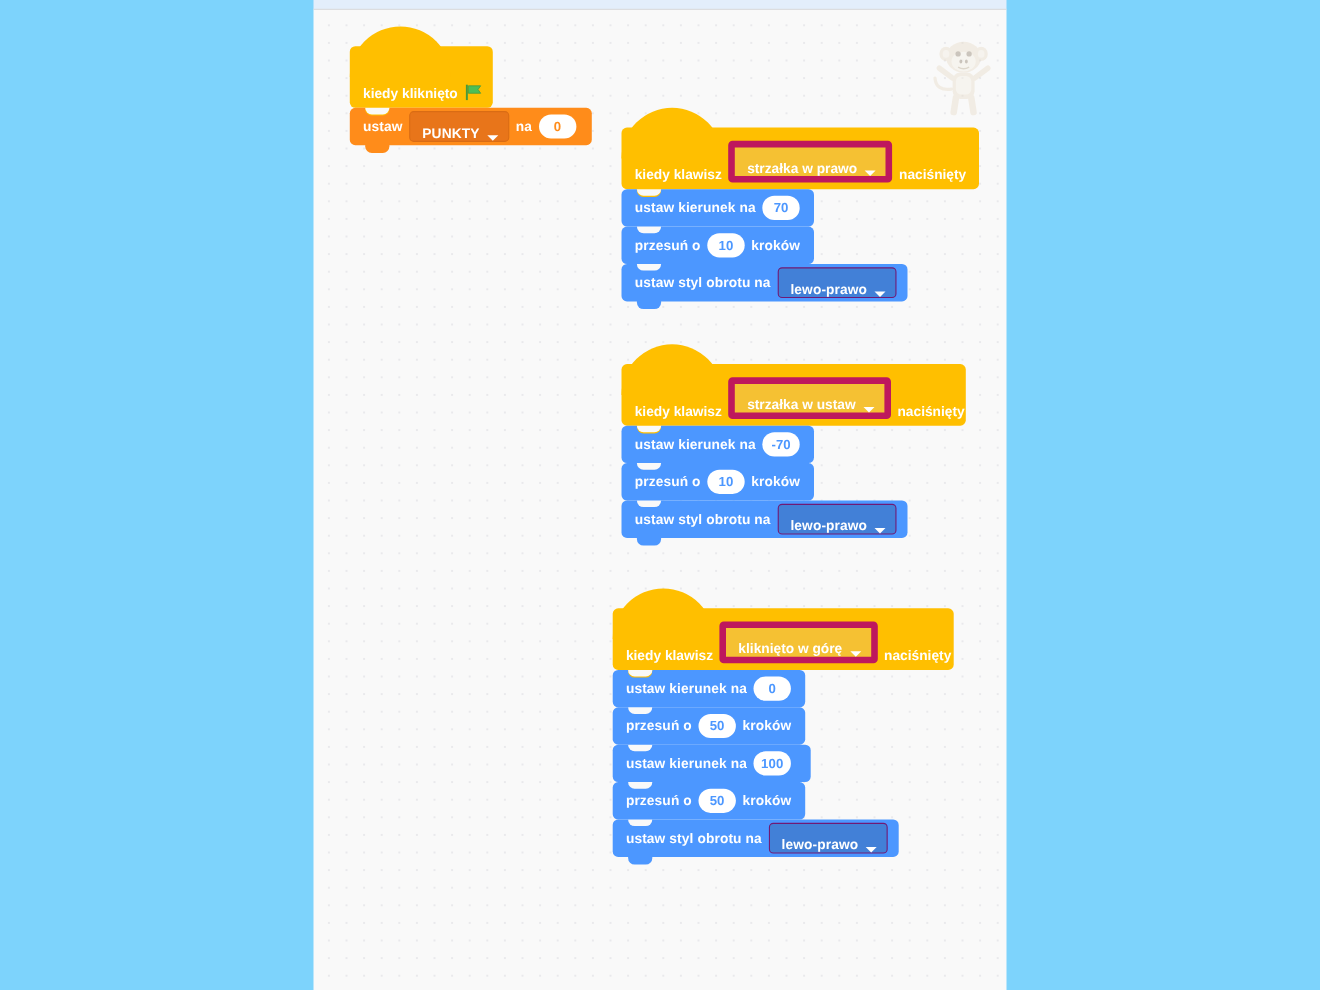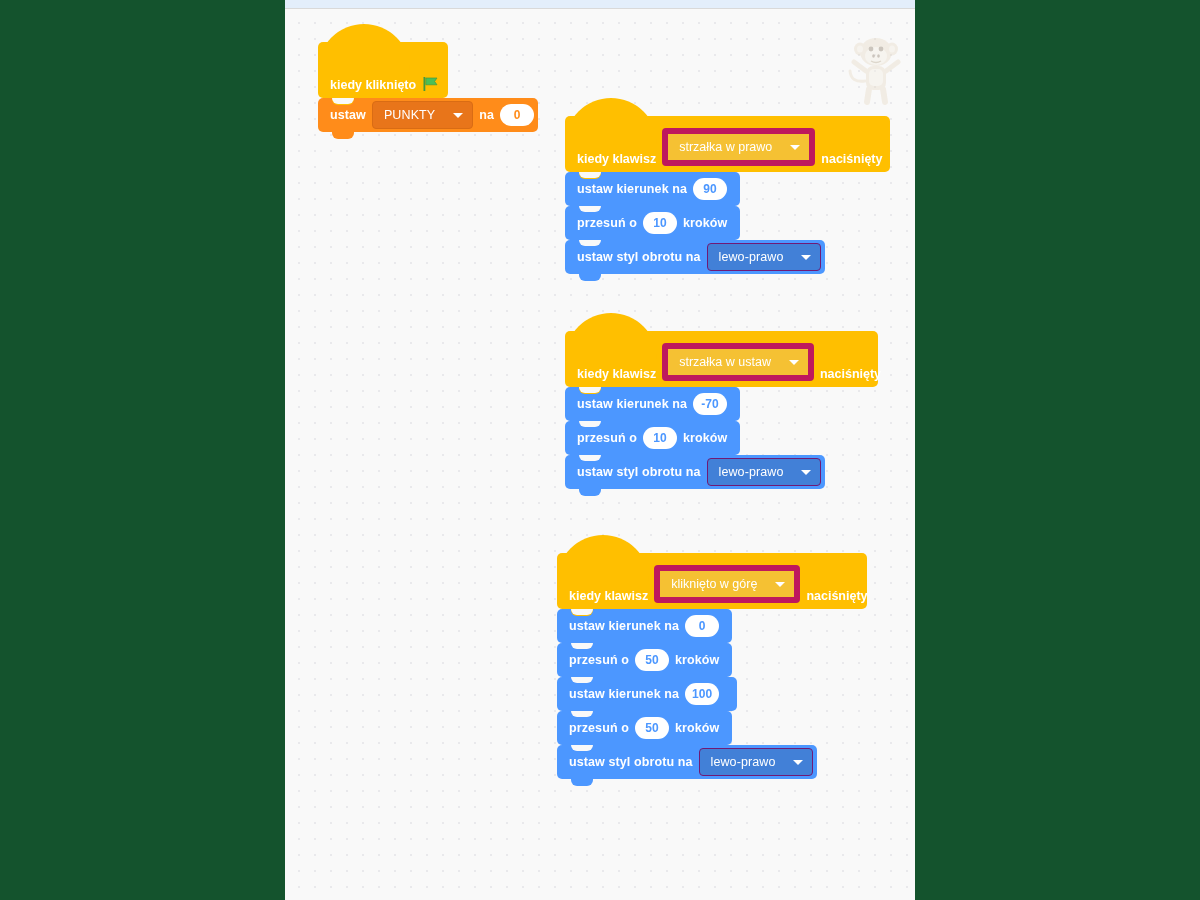--- a/index.html
+++ b/index.html
@@ -7,21 +7,21 @@
     width: 1200px; height: 900px;
     background: #ffffff;
     font-family: "Liberation Sans", sans-serif;
     overflow: hidden;
   }
 
   #stage {
     position: relative;
     width: 1200px;
     height: 900px;
-    background: #14532d;
+    background: #7dd3fc;
   }
 
   
   .topbar {
     position: absolute;
     left: 285px; top: 0; width: 630px; height: 8px;
     background: #e3eefb;
     border-bottom: 1px solid #d9d9d9;
   }
 
@@ -136,28 +136,28 @@
     font-size: 12px;
     font-weight: bold;
   }
   .oval.m { color: #4c97ff; }
   .oval.v { color: #ff8c1a; }
   .oval.k { color: #ffab19; }
 
   
   .ddown {
     display: inline-flex;
-    align-items: center;
-    gap: 18px;
+    align-items: flex-end;
+    gap: 7px;
     height: 26px;
     padding: 0 9px 0 11px;
     margin: 0 6px;
     border-radius: 4px;
     font-size: 12.5px;
-    font-weight: normal;
+    font-weight: bold;
     color: #ffffff;
   }
   .ddown.e { background: #f5c133; border: 6px solid #be185d; }
   .ddown.m { background: #4280d7; border: 1px solid #701a75; }
   .ddown.v { background: #e8751a; border: 1px solid #d96c14; }
 
   .ddown .caret {
     width: 0; height: 0;
     border-left: 5px solid transparent;
     border-right: 5px solid transparent;
@@ -229,21 +229,21 @@
         <span class="lbl">kiedy klawisz</span>
         <span class="ddown e">
           <span>strzałka w prawo</span>
           <span class="caret"></span>
         </span>
         <span class="lbl">naciśnięty</span>
       </div>
       <div class="blk stack c-motion" style="width:175px;">
         <span class="dent"></span>
         <span class="lbl">ustaw kierunek na</span>
-        <span class="oval m">90</span>
+        <span class="oval m">70</span>
       </div>
       <div class="blk stack c-motion" style="width:175px;">
         <span class="dent"></span>
         <span class="lbl">przesuń o</span>
         <span class="oval m">10</span>
         <span class="lbl">kroków</span>
       </div>
       <div class="blk stack c-motion" style="width:260px;">
         <span class="dent"></span>
         <span class="lbl">ustaw styl obrotu na</span>

